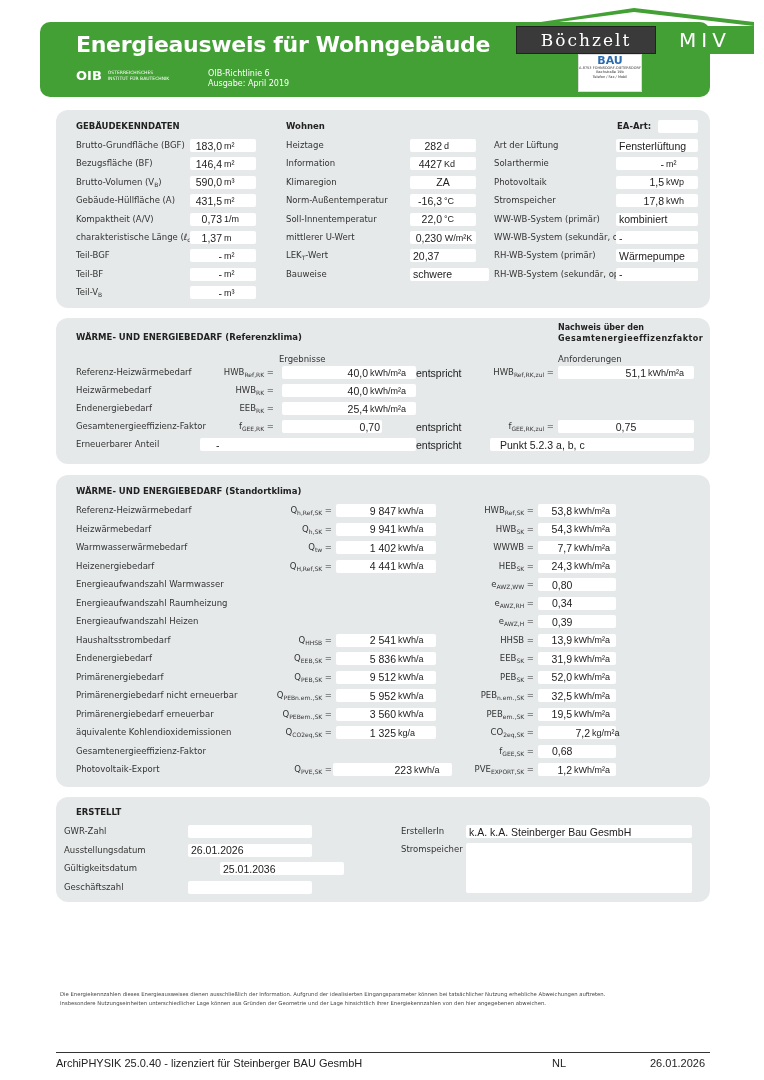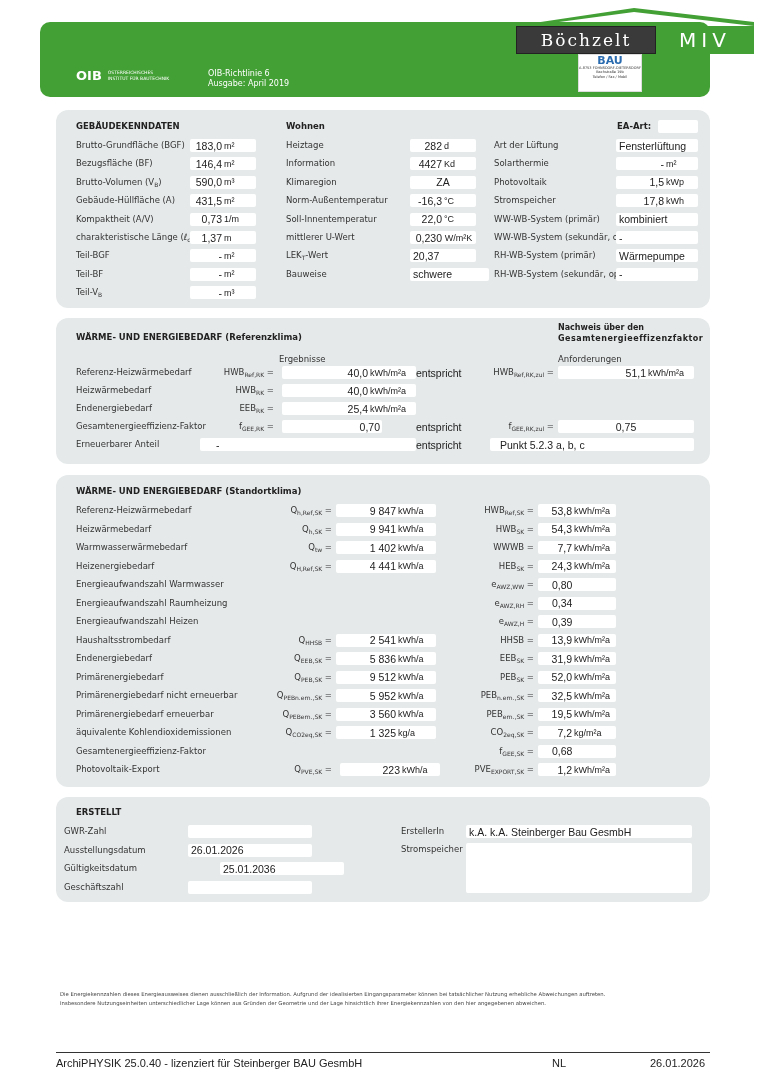--- a/index.html
+++ b/index.html
@@ -31,20 +31,21 @@
   .footer-line { position: absolute; left: 56px; top: 1052px; width: 654px; height: 1px; background: #333; }
   .footer { position: absolute; top: 1057px; font-family: "Liberation Sans", sans-serif; font-size: 11px; color: #222; }
 </style>
 </head>
 <body>
 
 <svg class="logo-roof" viewBox="0 0 240 22">
   <polygon points="0,20 120,2 240,16 240,20 120,6 0,22" fill="#43a035"></polygon>
 </svg>
 <div class="header">
+  <div class="title">Energieausweis für Wohngebäude</div>
   <div class="oib">
     <span class="oib-logo">OIB</span>
     <span class="oib-text"><span>Österreichisches</span><br><span>Institut für Bautechnik</span></span>
   </div>
   <div class="richtlinie">
     <div>OIB-Richtlinie 6</div>
     <div>Ausgabe: April 2019</div>
   </div>
 </div>
 <div class="logo-b">Böchzelt</div>
@@ -355,30 +356,30 @@
       </div>
       <div class="lbl" style="left:20px;top:252px;">äquivalente Kohlendioxidemissionen</div>
       <div class="lbl-r" style="left:190px;width:86px;top:252px;"><span>Q</span><sub>CO2eq,SK</sub> =</div>
       <div class="box" style="left:280px;top:251px;width:100px;">
         <span class="v">1 325</span>
         <span class="u" style="width:38px;">kg/a</span>
       </div>
       <div class="lbl-r" style="left:400px;width:78px;top:252px;"><span>CO</span><sub>2eq,SK</sub> =</div>
       <div class="box" style="left:482px;top:251px;width:78px;">
         <span class="v">7,2</span>
-        <span class="u" style="width:42px;">kg/m²a</span>
+        <span class="u" style="width:24px;">kg/m²a</span>
       </div>
       <div class="lbl" style="left:20px;top:270.5px;">Gesamtenergieeffizienz-Faktor</div>
       <div class="lbl-r" style="left:400px;width:78px;top:270.5px;"><span>f</span><sub>GEE,SK</sub> =</div>
       <div class="box" style="left:482px;top:269.5px;width:78px;">
         <span class="vl" style="padding-left:14px;">0,68</span>
       </div>
       <div class="lbl" style="left:20px;top:289px;">Photovoltaik-Export</div>
       <div class="lbl-r" style="left:190px;width:86px;top:289px;"><span>Q</span><sub>PVE,SK</sub> =</div>
-      <div class="box" style="left:284px;top:288px;width:100px;">
+      <div class="box" style="left:277px;top:288px;width:119px;">
         <span class="v">223</span>
         <span class="u" style="width:38px;">kWh/a</span>
       </div>
       <div class="lbl-r" style="left:400px;width:78px;top:289px;"><span>PVE</span><sub>EXPORT,SK</sub> =</div>
       <div class="box" style="left:482px;top:288px;width:78px;">
         <span class="v">1,2</span>
         <span class="u" style="width:42px;">kWh/m²a</span>
       </div>
     </div>
 </div>

